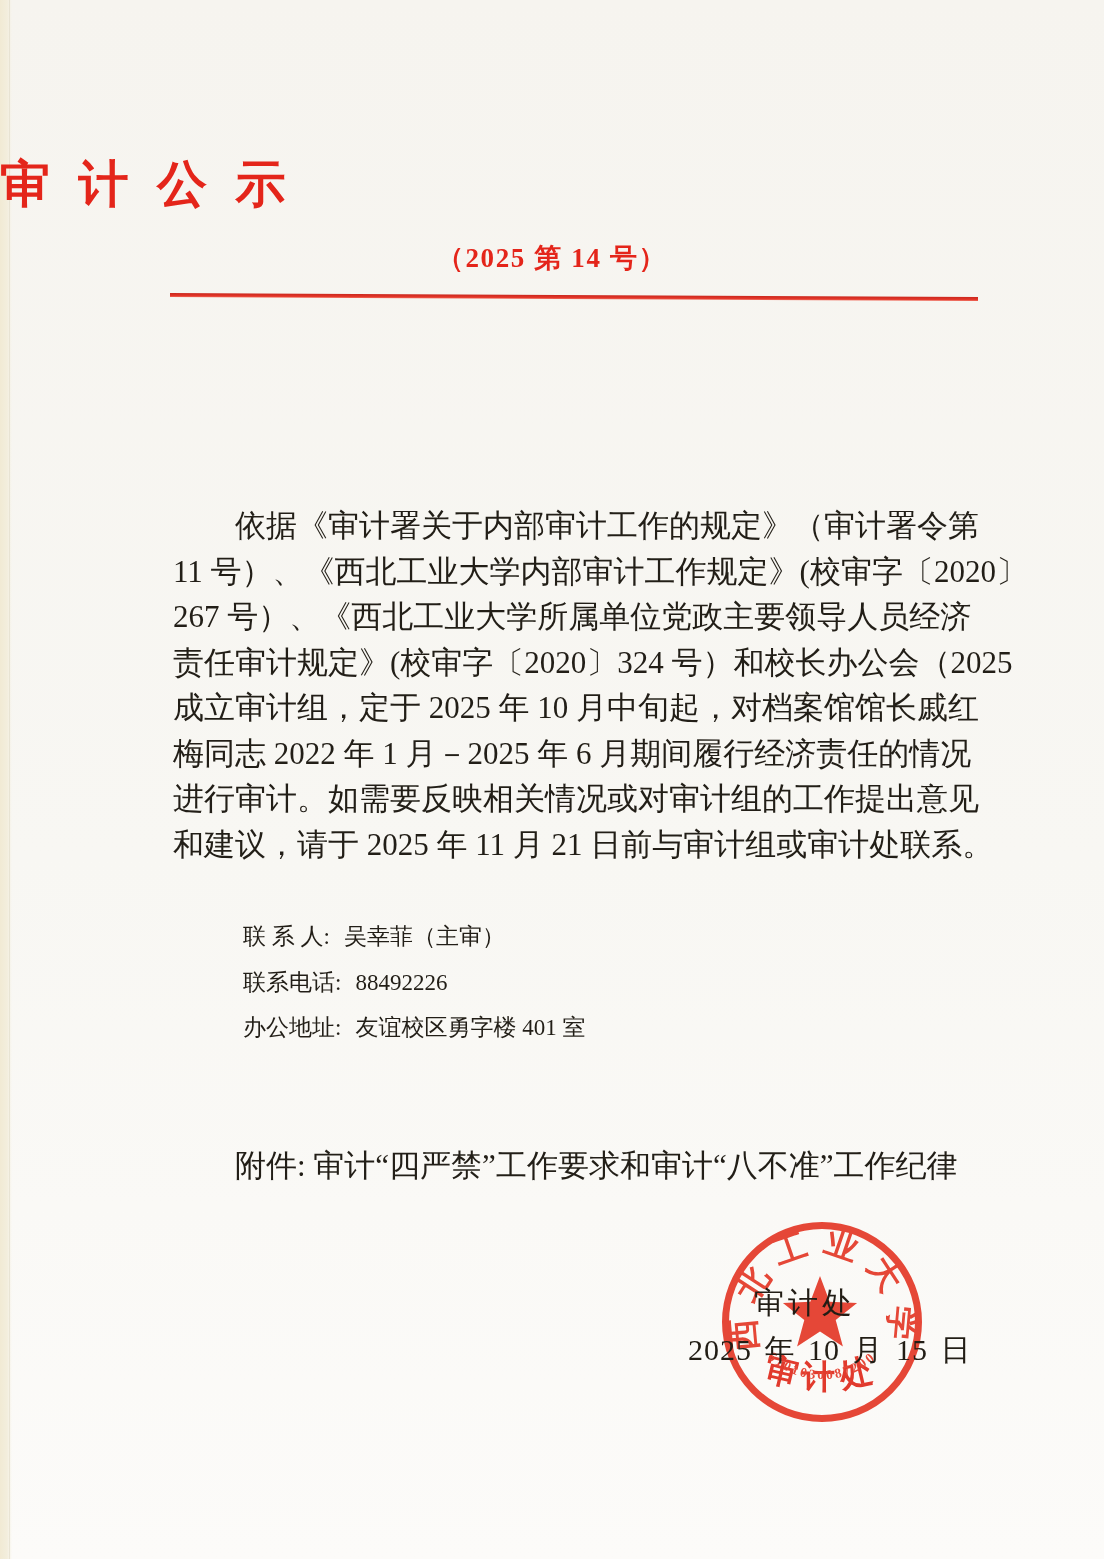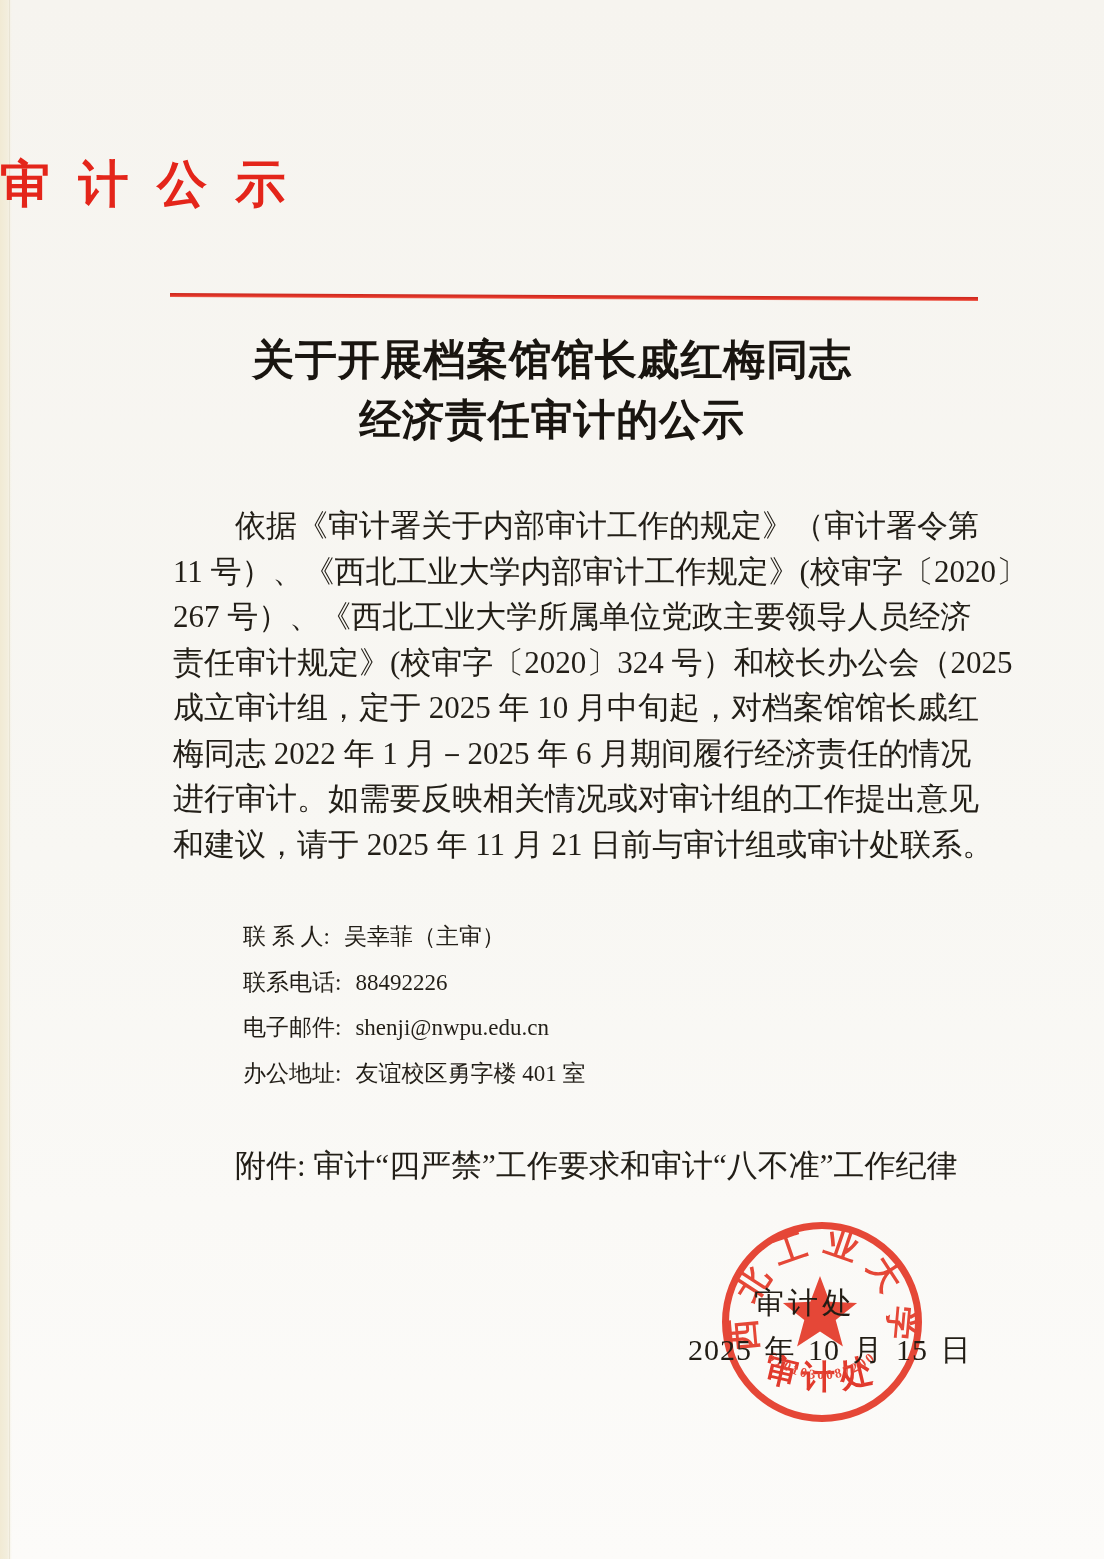--- a/index.html
+++ b/index.html
@@ -148,47 +148,41 @@
   }
 </style>
 </head>
 <body>
 
 <div class="page">
   <div class="scan-strip"></div>
   <div class="scan-strip-line"></div>
 
   <div class="doc-title">审 计 公 示</div>
+  <div class="doc-number">（2025 第 14 号）</div>
   <div class="red-rule"></div>
 
-  <div class="subject">
-    <div>关于开展档案馆馆长戚红梅同志</div>
-    <div>经济责任审计的公示</div>
-  </div>
 
   <div class="body-block">
     <div class="bline indent">依据《审计署关于内部审计工作的规定》（审计署令第</div>
     <div class="bline">11 号）、《西北工业大学内部审计工作规定》(校审字〔2020〕</div>
     <div class="bline">267 号）、《西北工业大学所属单位党政主要领导人员经济</div>
     <div class="bline">责任审计规定》(校审字〔2020〕324 号）和校长办公会（2025</div>
     <div class="bline">成立审计组，定于 2025 年 10 月中旬起，对档案馆馆长戚红</div>
     <div class="bline">梅同志 2022 年 1 月－2025 年 6 月期间履行经济责任的情况</div>
     <div class="bline">进行审计。如需要反映相关情况或对审计组的工作提出意见</div>
     <div class="bline">和建议，请于 2025 年 11 月 21 日前与审计组或审计处联系。</div>
   </div>
 
   <div class="contacts">
     <div class="crow">
       <span class="clabel">联 系 人:</span><span class="cvalue">吴幸菲（主审）</span>
     </div>
     <div class="crow">
       <span class="clabel">联系电话:</span><span class="cvalue">88492226</span>
-    </div>
-    <div class="crow">
-      <span class="clabel">电子邮件:</span><span class="cvalue">shenji@nwpu.edu.cn</span>
     </div>
     <div class="crow">
       <span class="clabel">办公地址:</span><span class="cvalue">友谊校区勇字楼 401 室</span>
     </div>
   </div>
 
   <div class="attachment">附件: 审计“四严禁”工作要求和审计“八不准”工作纪律</div>
 
   <div class="stamp">
     <svg viewBox="0 0 208 208" width="208" height="208">

